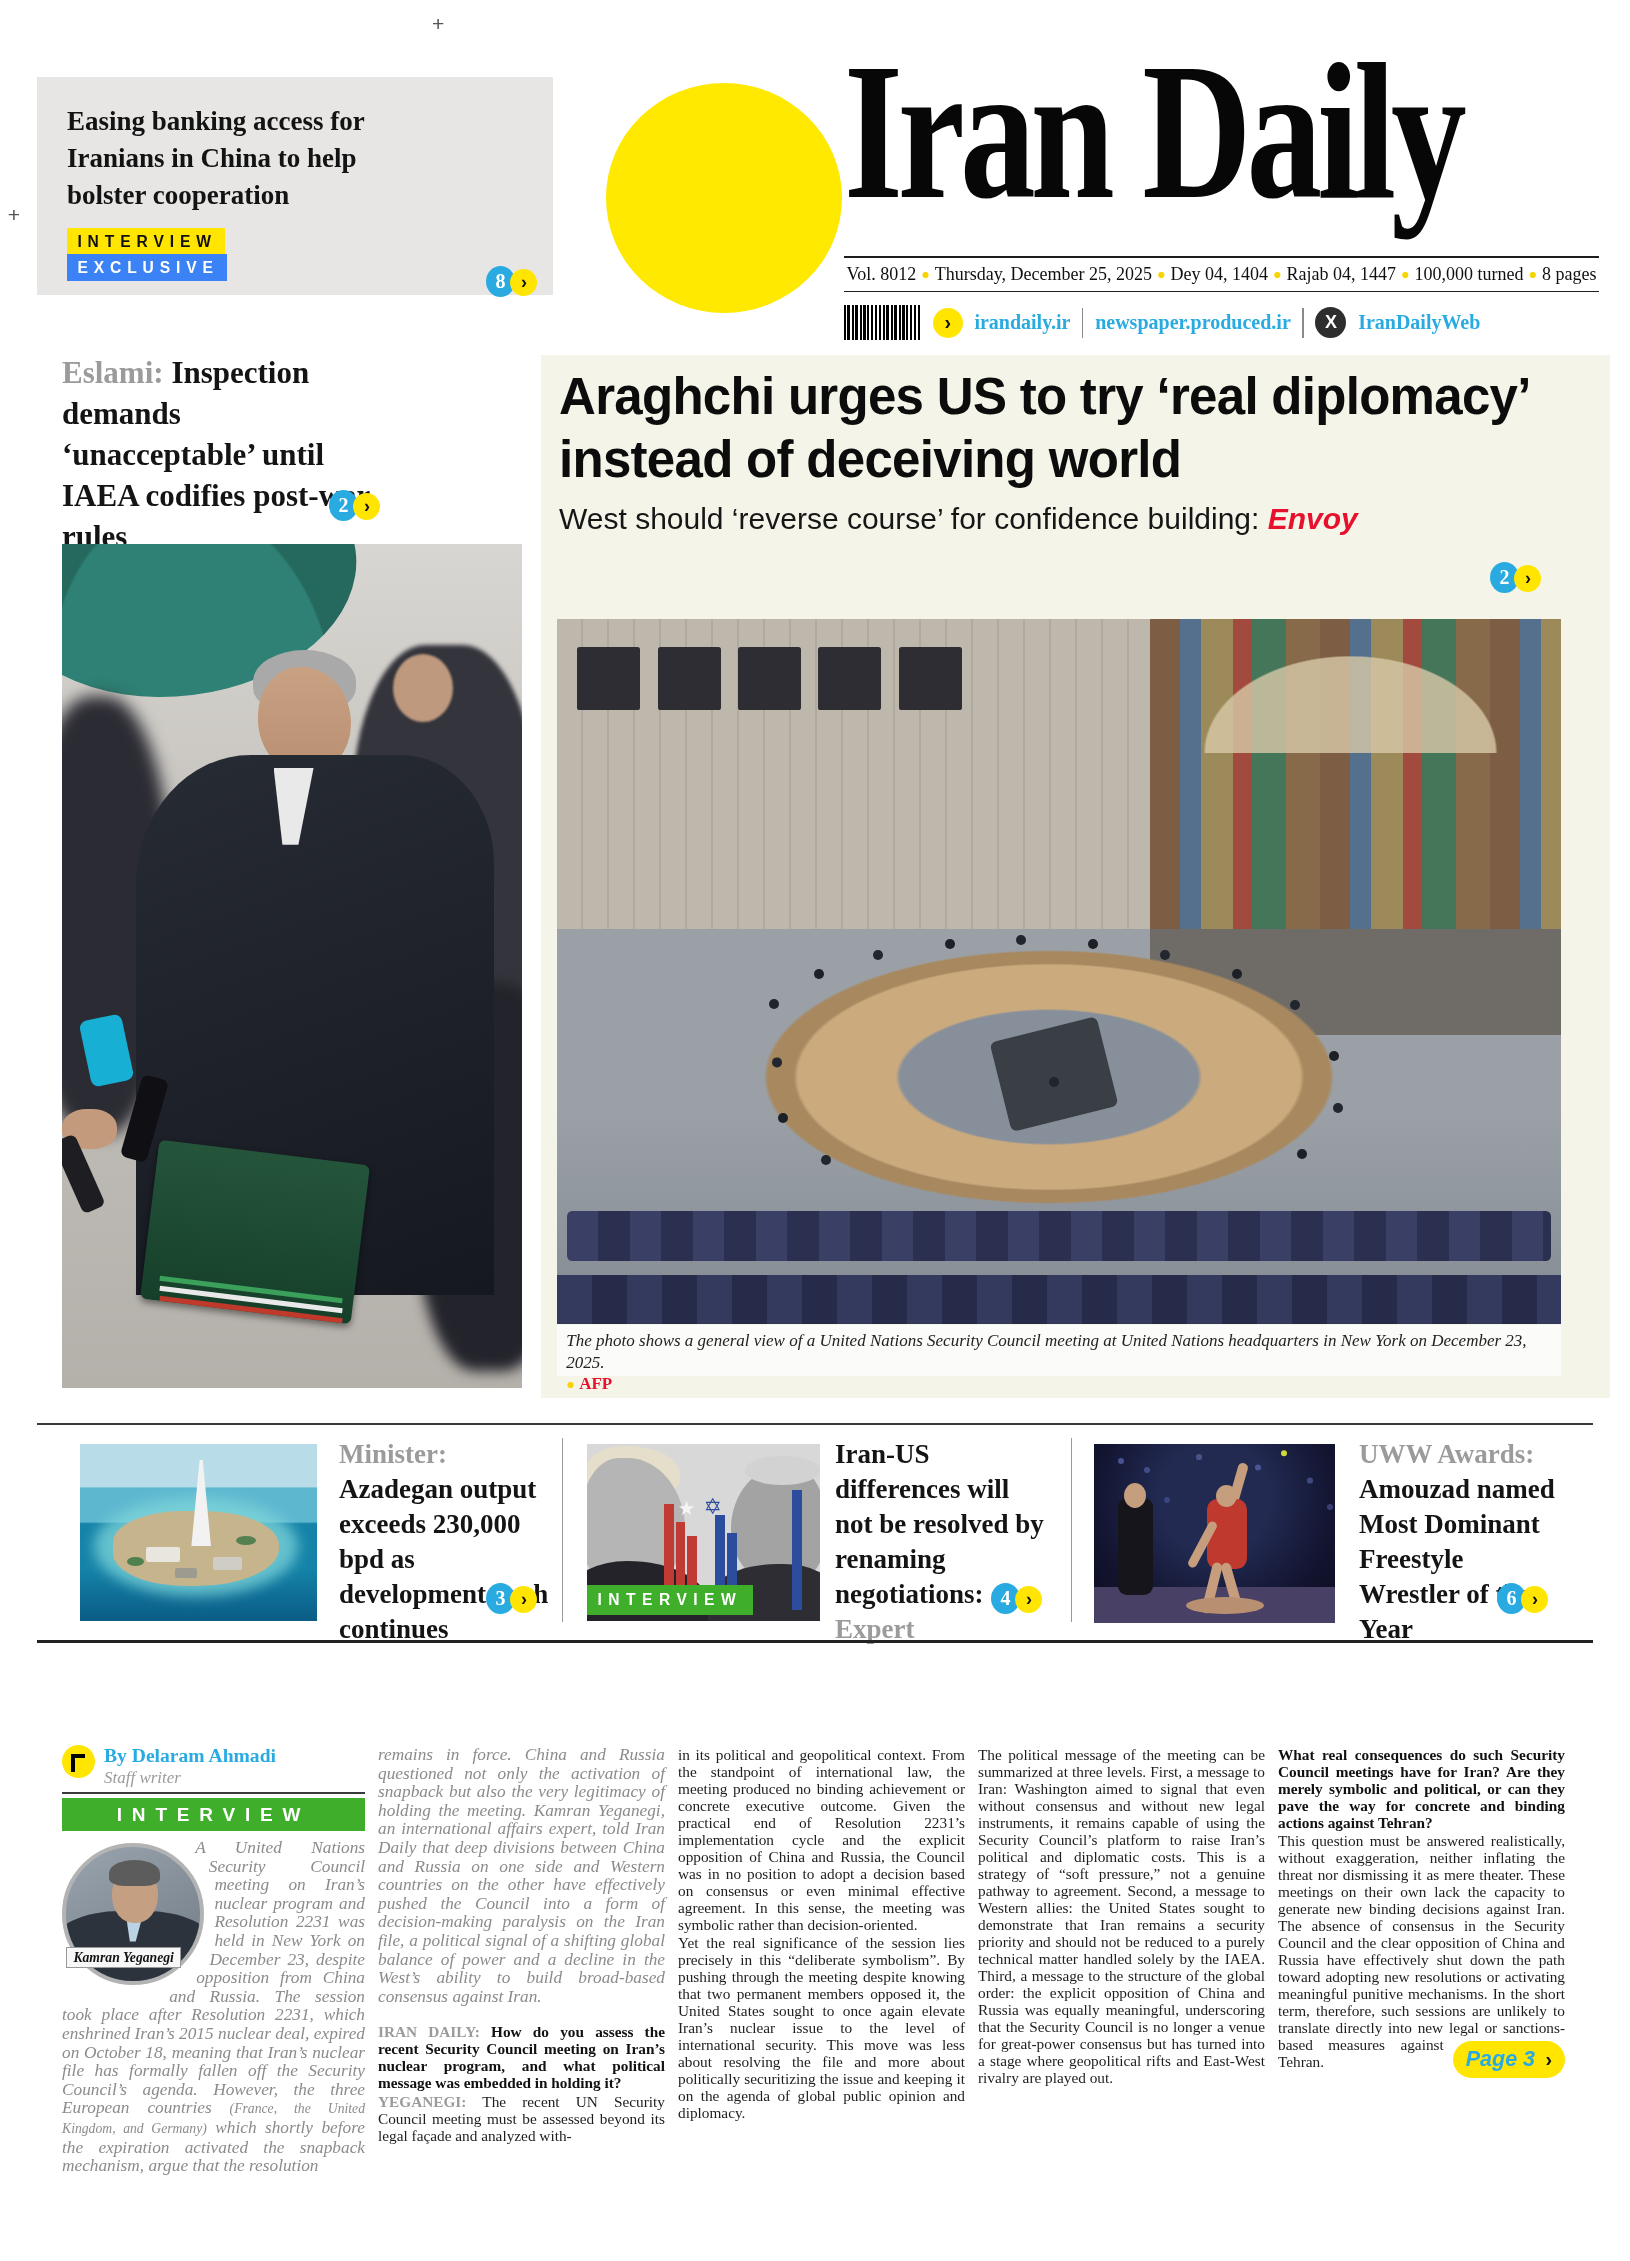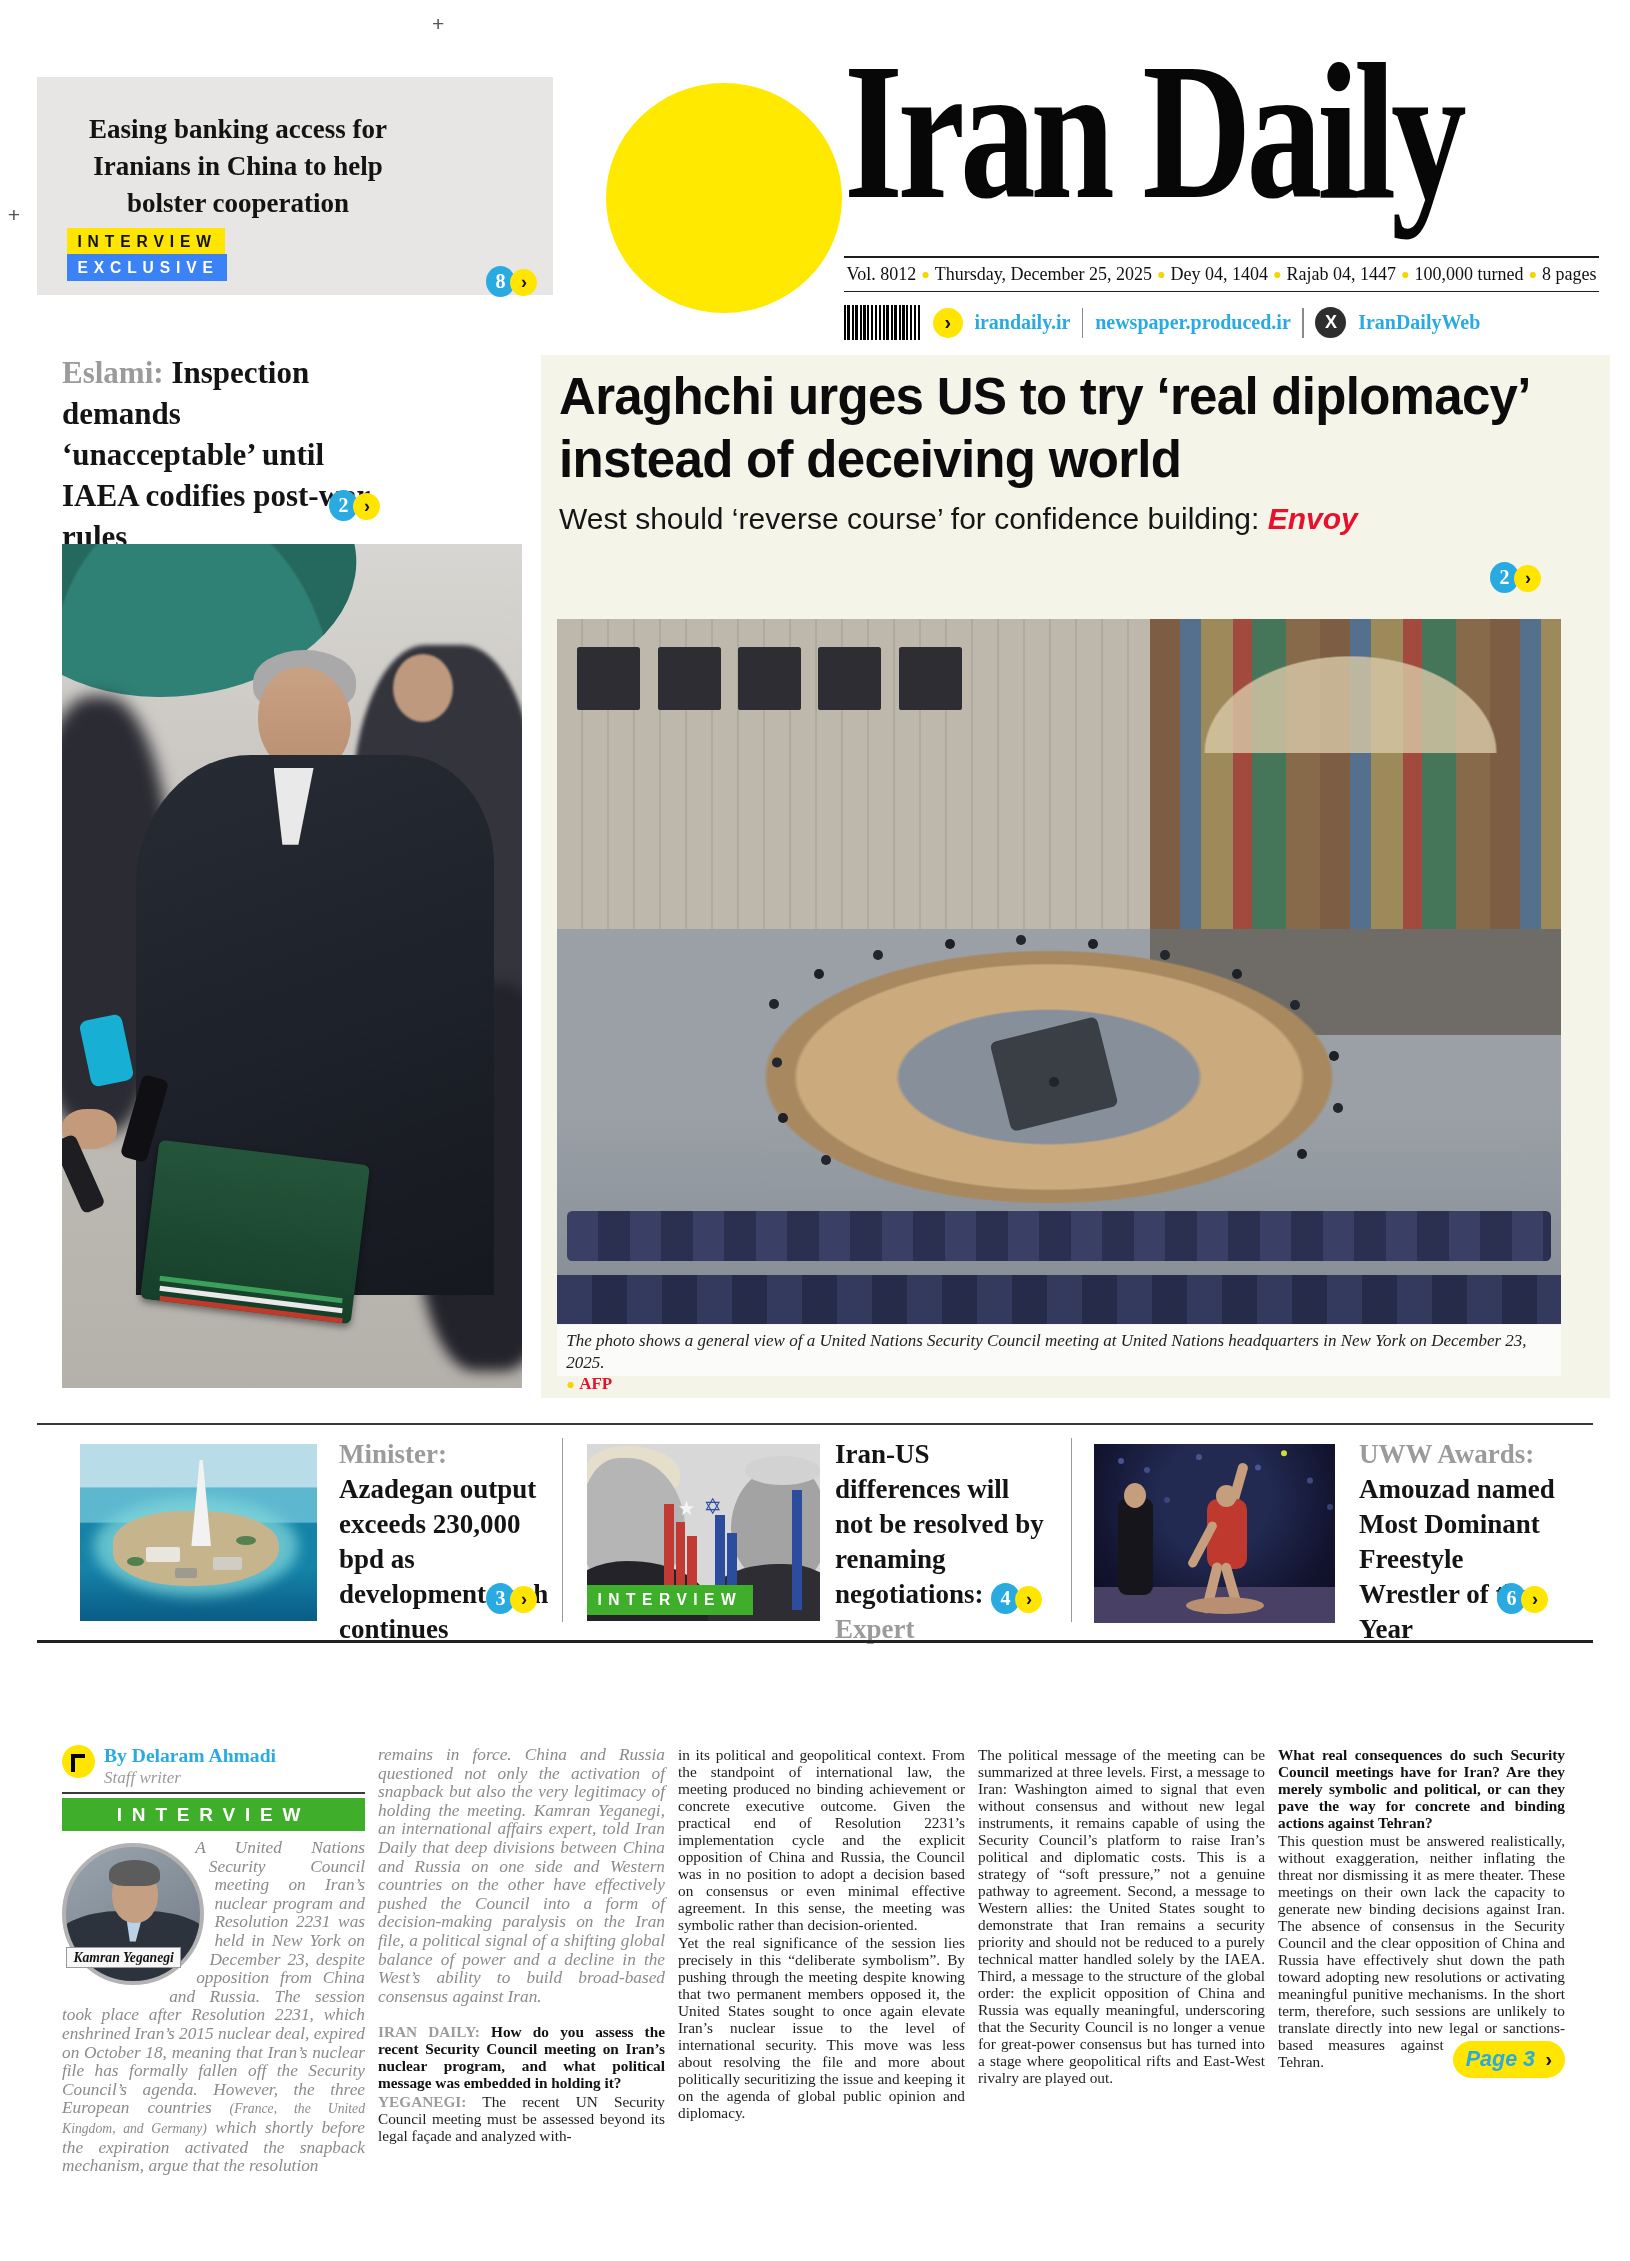--- a/index.html
+++ b/index.html
@@ -10,22 +10,22 @@
   .badge-pair{position:absolute;display:flex;align-items:flex-start;}
   .badge-num{width:29px;height:31px;border-radius:50%;background:#29abe2;color:#fff;
              font:bold 20px "Liberation Serif",serif;display:flex;align-items:center;justify-content:center;}
   .badge-chev{width:27px;height:27px;border-radius:50%;background:#ffe500;color:#111;
               font:bold 18px "Liberation Sans",sans-serif;display:flex;align-items:center;justify-content:center;
               margin-left:-4.6px;margin-top:3.3px;}
   .plus{position:absolute;color:#555;font:21px "Liberation Sans",sans-serif;}
   .vline{position:absolute;background:#9a9a9a;width:1.3px;}
   
   .gray-box{left:37px;top:77px;width:516px;height:218px;background:#e7e6e4;}
-  .gray-box h3{position:absolute;left:30px;top:26px;width:326px;margin:8px;
-               font:bold 27px/37px "Liberation Serif",serif;color:#131313;text-align:center;}
+  .gray-box h3{position:absolute;left:30px;top:26px;width:326px;margin:0;
+               font:bold 27px/37px "Liberation Serif",serif;color:#131313;}
   .tag{display:inline-block;font:bold 15.6px "Liberation Sans",sans-serif;letter-spacing:5.9px;
        padding:4.6px 7.8px 3.9px 10.4px;}
   .tag.yellow{background:#ffe500;color:#111;}
   .tag.green{background:#3b82f6;color:#fff;}
   .tagwrap{position:absolute;left:30px;top:151px;display:flex;flex-direction:column;align-items:flex-start;}
   
   .sun{left:606px;top:83px;width:236px;height:230px;border-radius:50%;background:#ffe900;}
   .logo{left:844px;top:23.5px;width:978px;font:bold 194px/215px "Liberation Serif",serif;color:#070707;
         letter-spacing:-6.5px;transform:scaleX(0.78);transform-origin:left top;white-space:nowrap;}
   .dateline{left:844px;top:256px;width:750px;border-top:2px solid #1d1d1d;border-bottom:1.3px solid #1d1d1d;

